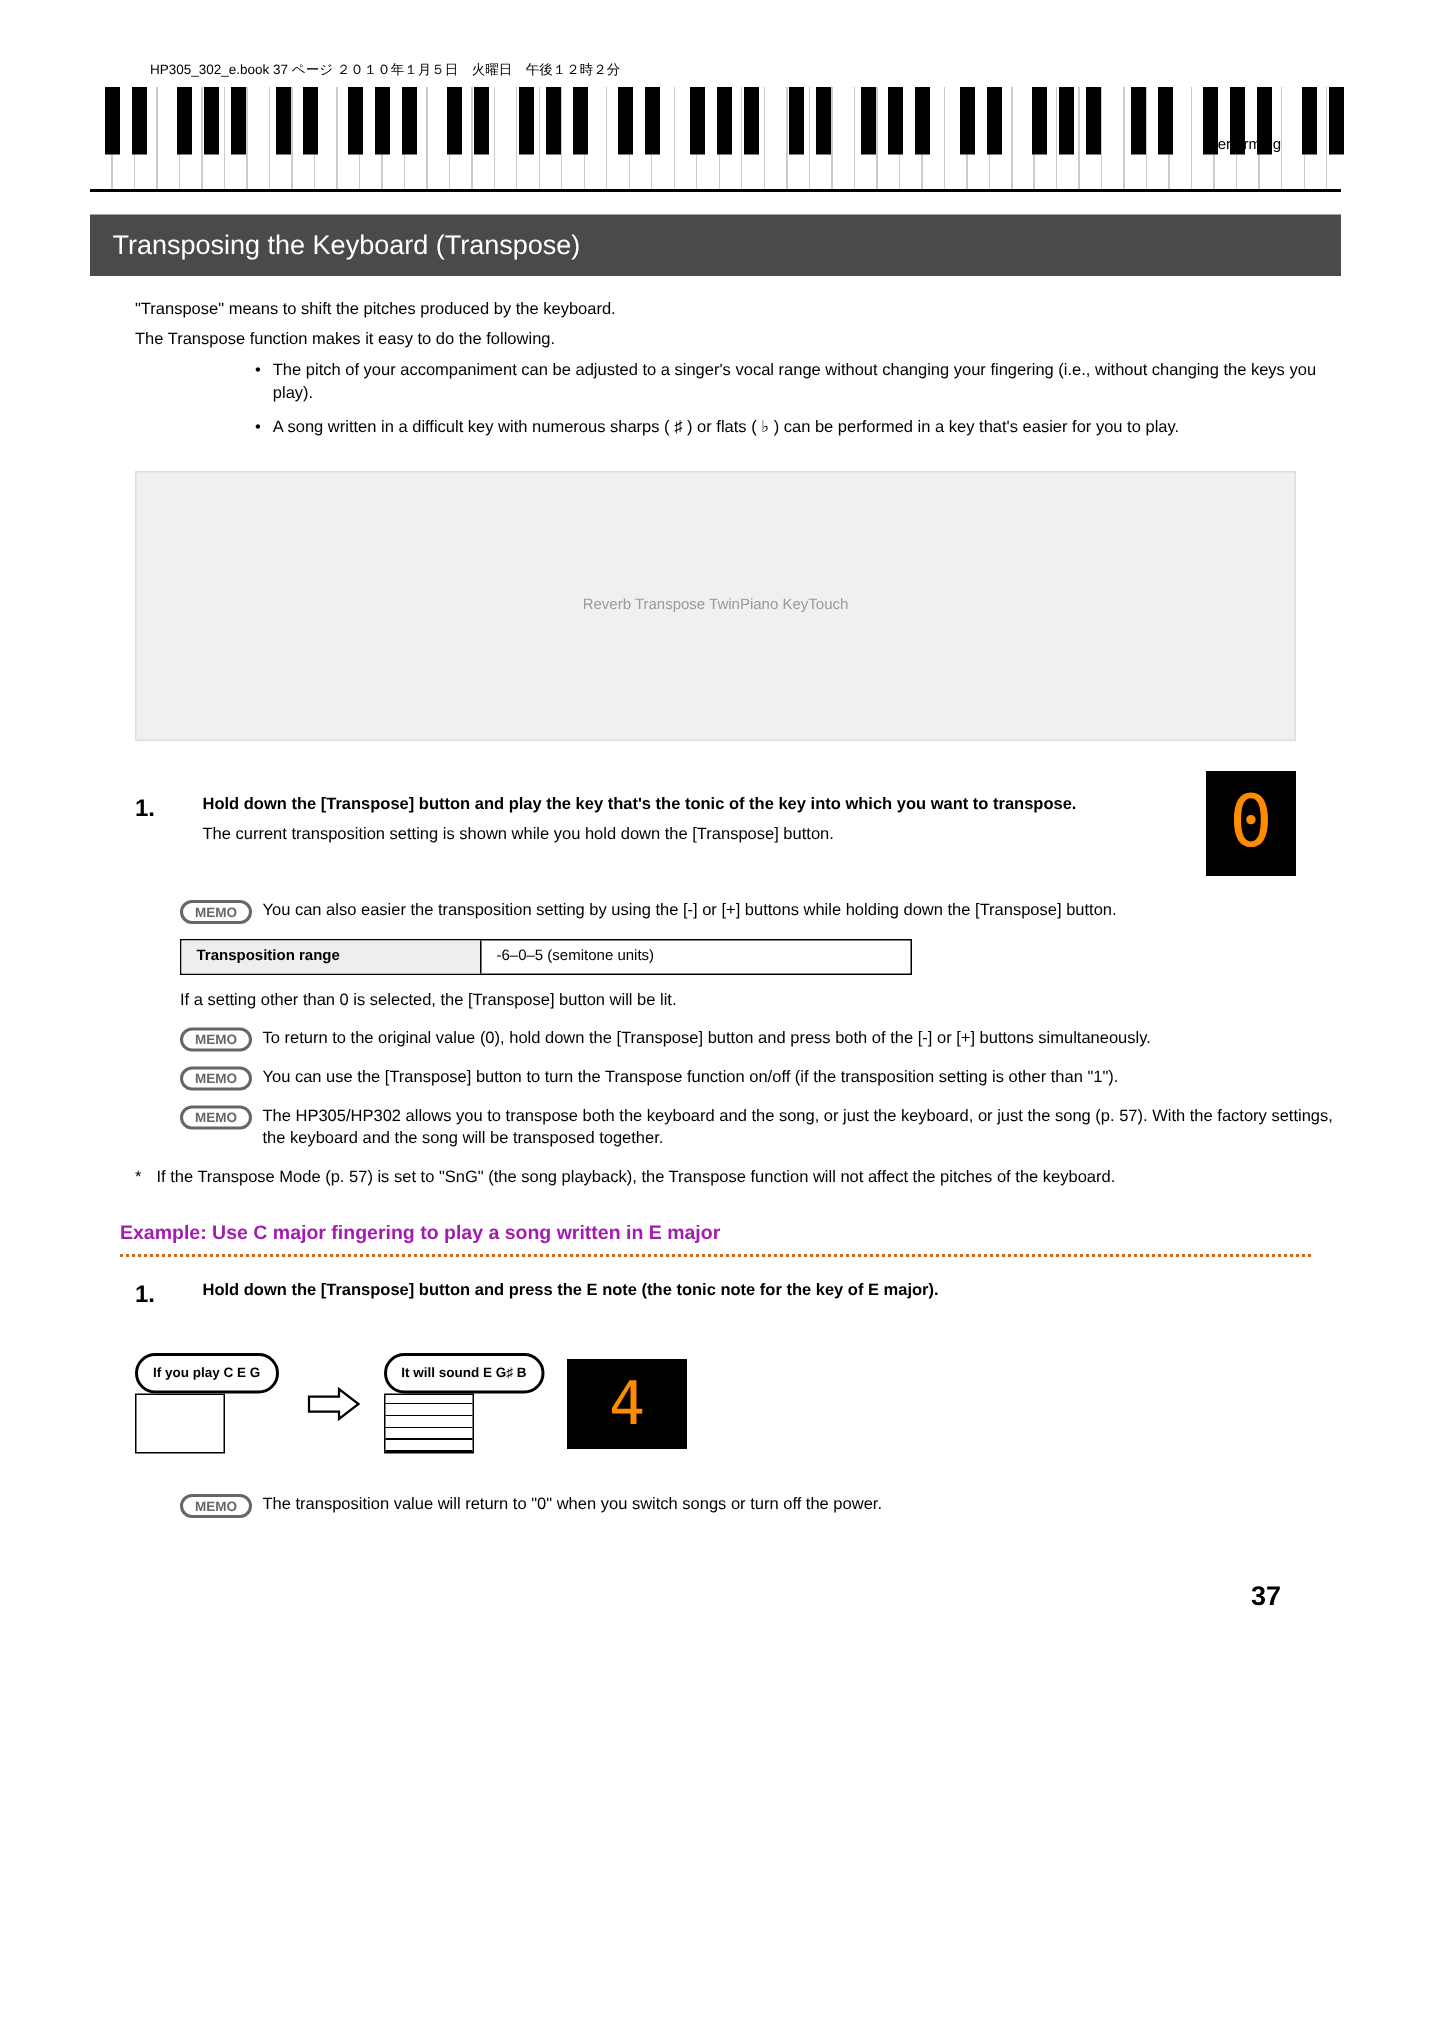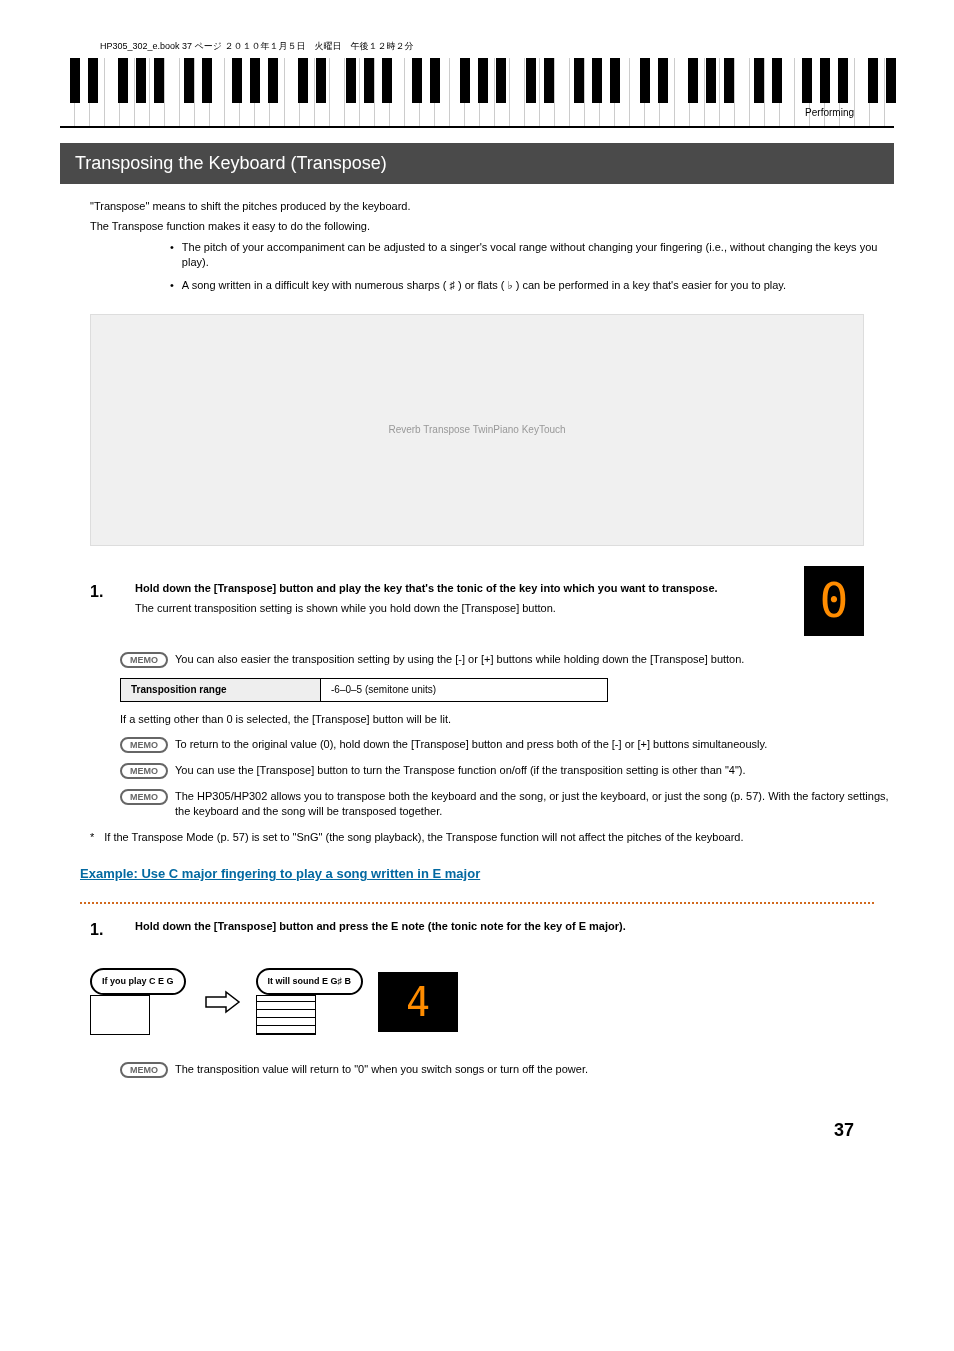--- a/index.html
+++ b/index.html
@@ -1,44 +1,44 @@
 <!DOCTYPE html>
 <html><head>
 <meta charset="utf-8">
 <style>
 * { margin: 0; padding: 0; box-sizing: border-box; }
 body { font-family: Arial, sans-serif; font-size: 11px; color: #000; background: #fff; width: 954px; margin: 0 auto; padding: 40px 60px; line-height: 1.4; }
 .piano-header { height: 70px; margin-bottom: 10px; background: repeating-linear-gradient(90deg, #fff 0, #fff 14px, #ccc 14px, #ccc 15px); position: relative; border-bottom: 2px solid #000; }
 .piano-black-keys { position: absolute; top: 0; left: 0; right: 0; height: 45px; }
 .black-key { position: absolute; width: 10px; height: 45px; background: #000; top: 0; }
-.header-label { position: absolute; right: 40px; bottom: 6px; font-size: 10px; }
+.header-label { position: absolute; right: 40px; bottom: 22px; font-size: 10px; }
 .book-info { font-size: 9px; margin-bottom: 5px; padding-left: 40px; }
 .section-title { background: #4a4a4a; color: #fff; padding: 8px 15px; font-size: 18px; font-weight: normal; margin: 15px 0; }
 .intro-text { margin-left: 30px; margin-bottom: 15px; }
 .intro-text p { margin-bottom: 5px; }
 .bullet-list { margin-left: 80px; }
 .bullet-item { display: flex; margin-bottom: 8px; }
 .bullet { margin-right: 8px; }
-.panel-diagram { margin: 20px 30px; height: 232px; background: #f0f0f0; border: 1px solid #ddd; display: flex; align-items: center; justify-content: center; color: #999; font-size: 10px; }
+.panel-diagram { margin: 20px 30px; height: 180px; background: #f0f0f0; border: 1px solid #ddd; display: flex; align-items: center; justify-content: center; color: #999; font-size: 10px; }
 .step-block { margin: 15px 0 15px 30px; display: flex; }
 .step-num { font-size: 16px; font-weight: bold; width: 45px; }
 .step-content { flex: 1; }
 .step-title { font-weight: bold; margin-bottom: 5px; }
 .step-text { margin-bottom: 10px; }
 .memo-block { display: flex; margin: 10px 0 10px 60px; }
 .memo-badge { border: 2px solid #666; border-radius: 50px; padding: 0 8px; font-size: 9px; font-weight: bold; color: #666; height: 16px; margin-right: 7px; flex-shrink: 0; }
 .memo-text { flex: 1; }
 .table-wrap { margin: 10px 0 10px 60px; border: 1px solid #000; width: 488px; }
 .table-row { display: flex; }
 .table-cell { padding: 4px 10px; font-size: 10px; }
 .table-cell:first-child { width: 200px; border-right: 1px solid #000; font-weight: bold; background: #eee; }
 .note-text { margin: 10px 0 10px 60px; }
 .asterisk-note { display: flex; margin: 10px 0 10px 30px; }
 .asterisk { margin-right: 10px; }
-.example-heading { color: #0369a1; font-weight: bold; font-size: 13px; margin: 20px 0 19px 20px; text-decoration: underline; }
+.example-heading { color: #a21caf; font-weight: bold; font-size: 13px; margin: 20px 0 5px 20px; }
 .dotted-line { border-bottom: 2px dotted #d2691e; margin-bottom: 15px; margin-left: 20px; margin-right: 20px; }
 .example-diagram { margin: 15px 30px; height: 90px; display: flex; align-items: center; gap: 15px; }
 .diagram-box { border: 2px solid #000; border-radius: 20px; padding: 5px 10px; font-size: 9px; font-weight: bold; text-align: center; }
 .mini-keys { width: 60px; height: 40px; background: #fff; border: 1px solid #000; position: relative; }
 .arrow-svg { width: 40px; height: 30px; }
 .display-box { width: 80px; height: 60px; background: #000; color: #ff8c00; display: flex; align-items: center; justify-content: center; font-size: 40px; font-family: monospace; }
 .seg-display-right { float: right; width: 60px; height: 70px; background: #000; color: #ff8c00; display: flex; align-items: center; justify-content: center; font-size: 48px; font-family: monospace; margin-right: 30px; }
 .page-num { text-align: right; font-size: 18px; font-weight: bold; margin-top: 40px; margin-right: 40px; }
 </style>
 </head>
@@ -135,21 +135,21 @@
 
 <p class="note-text">If a setting other than 0 is selected, the [Transpose] button will be lit.</p>
 
 <div class="memo-block">
   <span class="memo-badge">MEMO</span>
   <span class="memo-text">To return to the original value (0), hold down the [Transpose] button and press both of the [-] or [+] buttons simultaneously.</span>
 </div>
 
 <div class="memo-block">
   <span class="memo-badge">MEMO</span>
-  <span class="memo-text">You can use the [Transpose] button to turn the Transpose function on/off (if the transposition setting is other than "4").</span>
+  <span class="memo-text">You can use the [Transpose] button to turn the Transpose function on/off (if the transposition setting is other than "1").</span>
 </div>
 
 <div class="memo-block">
   <span class="memo-badge">MEMO</span>
   <span class="memo-text">The HP305/HP302 allows you to transpose both the keyboard and the song, or just the keyboard, or just the song (p. 57). With the factory settings, the keyboard and the song will be transposed together.</span>
 </div>
 
 <div class="asterisk-note">
   <span class="asterisk">*</span>
   <span>If the Transpose Mode (p. 57) is set to "SnG" (the song playback), the Transpose function will not affect the pitches of the keyboard.</span>

